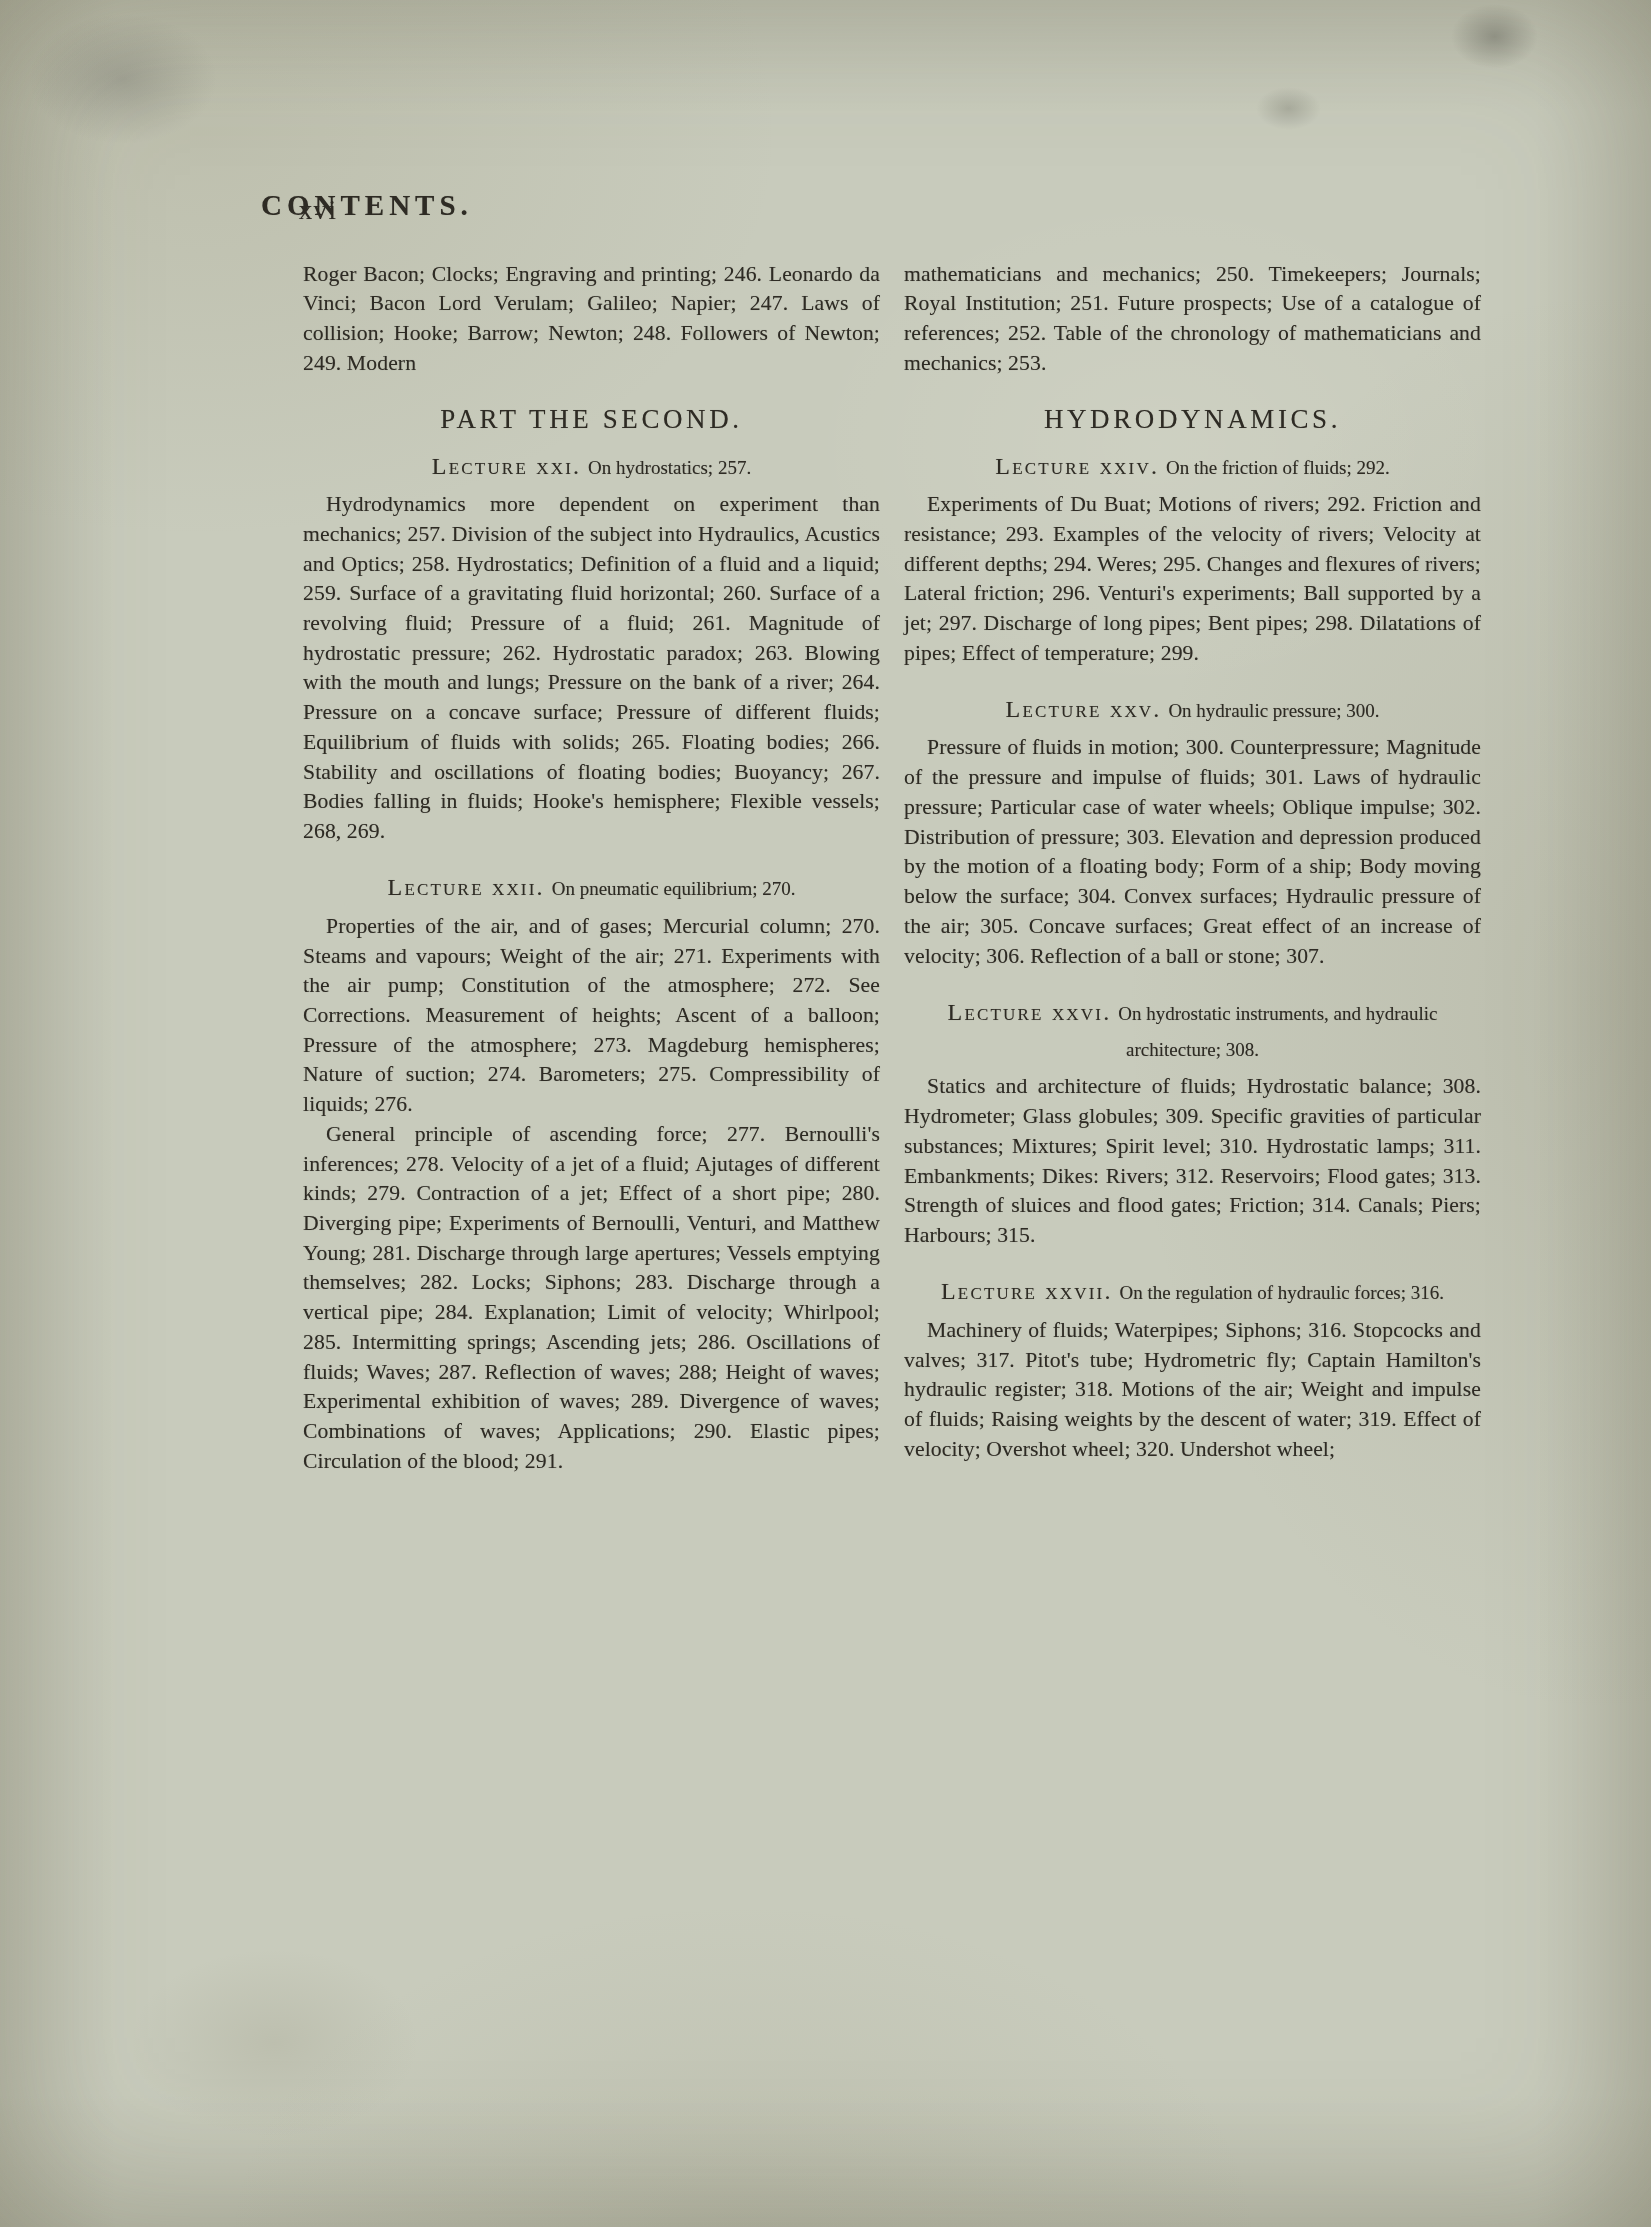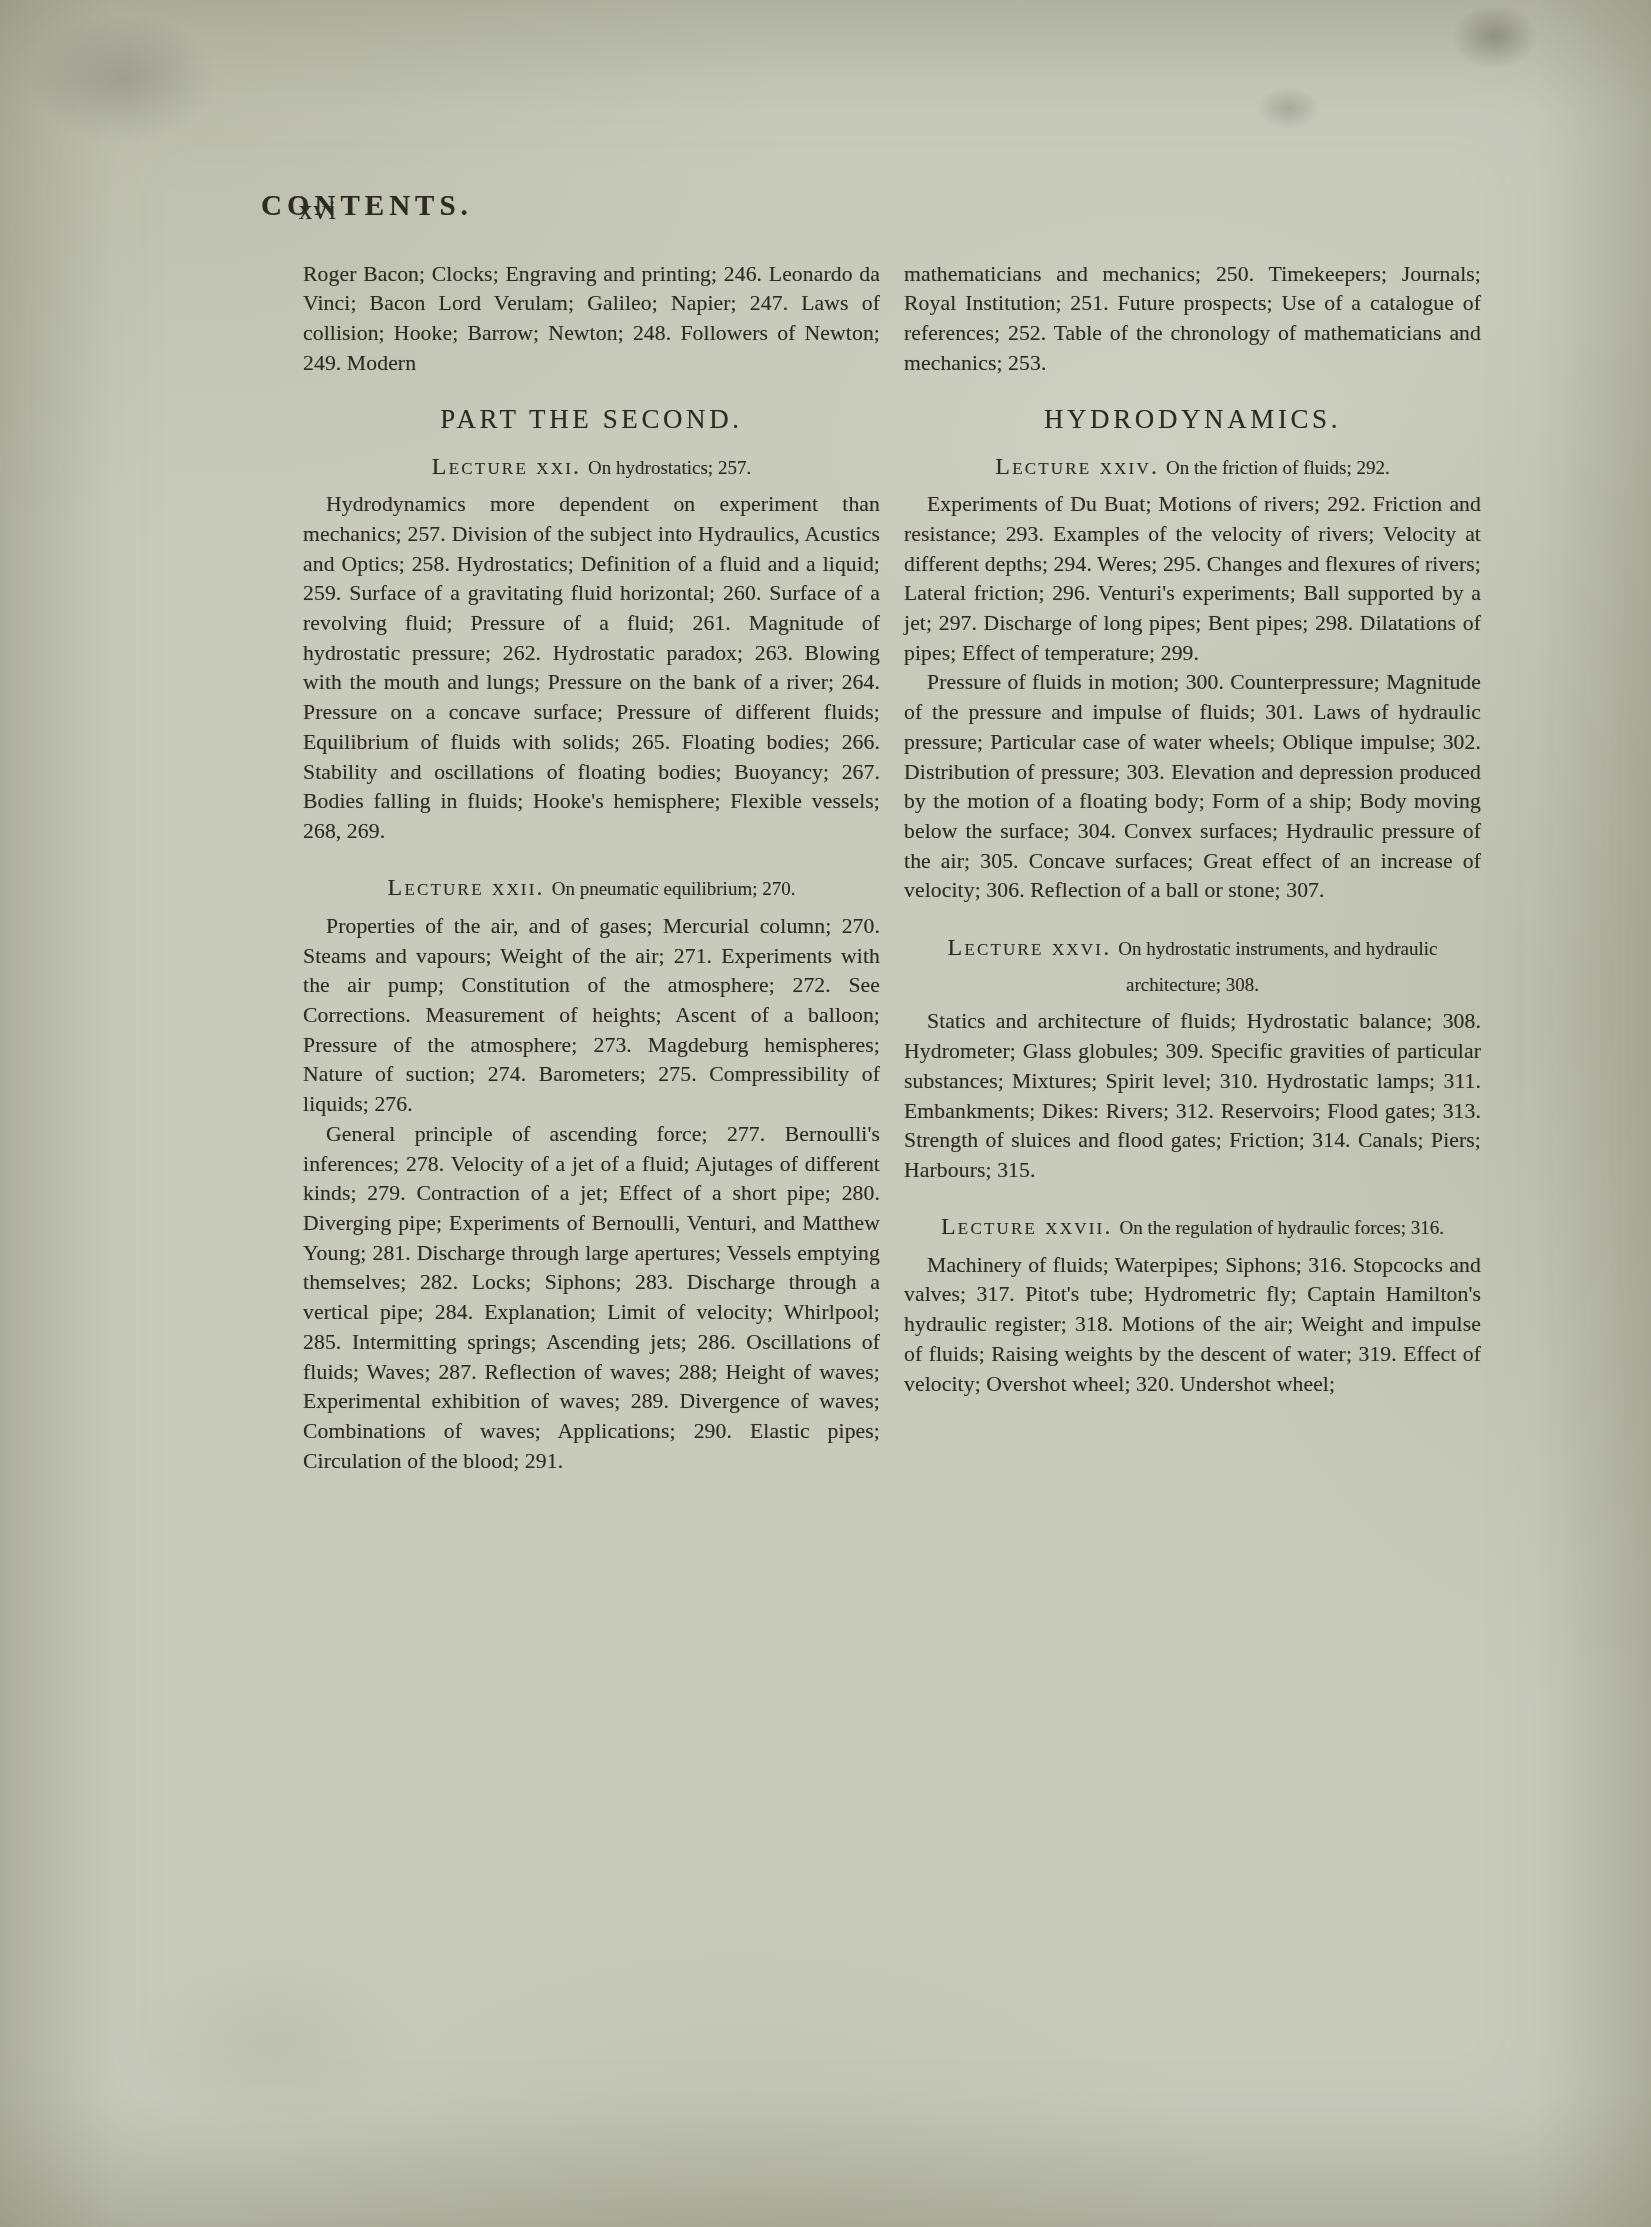--- a/index.html
+++ b/index.html
@@ -147,20 +147,24 @@
 
         <section class="lecture">
           <h2 class="lecture-head">
             <span class="lecture-label">Lecture xxiv.</span>
             <span class="lecture-title">On the friction of fluids; 292.</span>
           </h2>
           <p class="body-text">Experiments of Du Buat; Motions of rivers; 292. Friction and resistance; 293. Examples of the velocity of rivers; Velocity at different depths; 294. Weres; 295. Changes and flexures of rivers; Lateral friction; 296. Venturi's experiments; Ball supported by a jet; 297. Discharge of long pipes; Bent pipes; 298. Dilatations of pipes; Effect of temperature; 299.</p>
         </section>
 
         <section class="lecture">
+          <h2 class="lecture-head">
+            <span class="lecture-label">Lecture xxv.</span>
+            <span class="lecture-title">On hydraulic pressure; 300.</span>
+          </h2>
           <p class="body-text">Pressure of fluids in motion; 300. Counterpressure; Magnitude of the pressure and impulse of fluids; 301. Laws of hydraulic pressure; Particular case of water wheels; Oblique impulse; 302. Distribution of pressure; 303. Elevation and depression produced by the motion of a floating body; Form of a ship; Body moving below the surface; 304. Convex surfaces; Hydraulic pressure of the air; 305. Concave surfaces; Great effect of an increase of velocity; 306. Reflection of a ball or stone; 307.</p>
         </section>
 
         <section class="lecture">
           <h2 class="lecture-head">
             <span class="lecture-label">Lecture xxvi.</span>
             <span class="lecture-title">On hydrostatic instruments, and hydraulic architecture; 308.</span>
           </h2>
           <p class="body-text">Statics and architecture of fluids; Hydrostatic balance; 308. Hydrometer; Glass globules; 309. Specific gravities of particular substances; Mixtures; Spirit level; 310. Hydrostatic lamps; 311. Embankments; Dikes: Rivers; 312. Reservoirs; Flood gates; 313. Strength of sluices and flood gates; Friction; 314. Canals; Piers; Harbours; 315.</p>
         </section>

